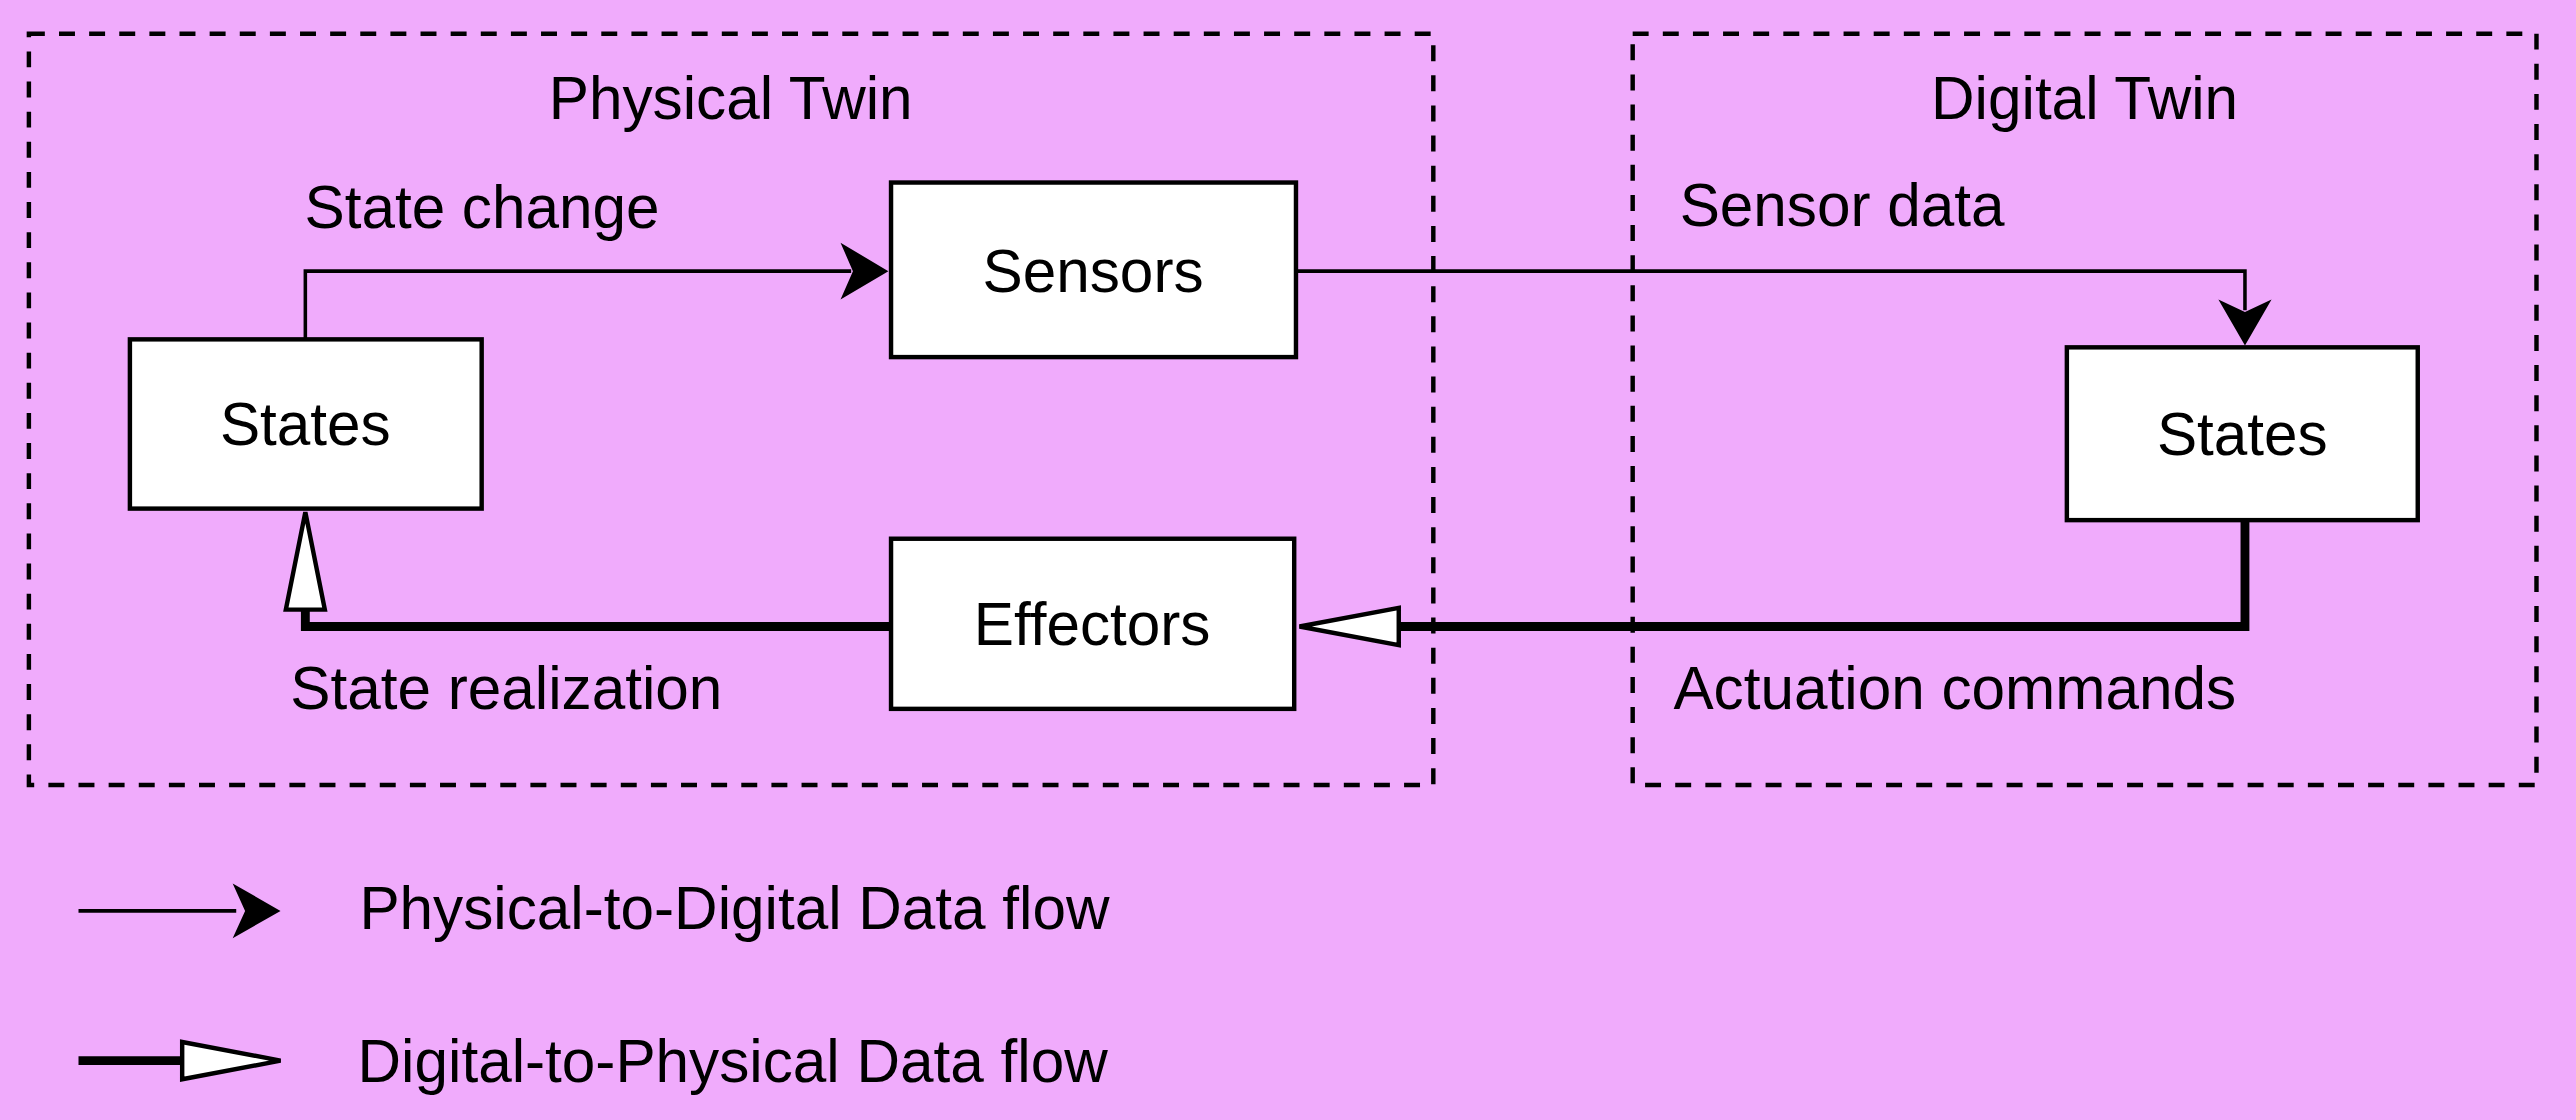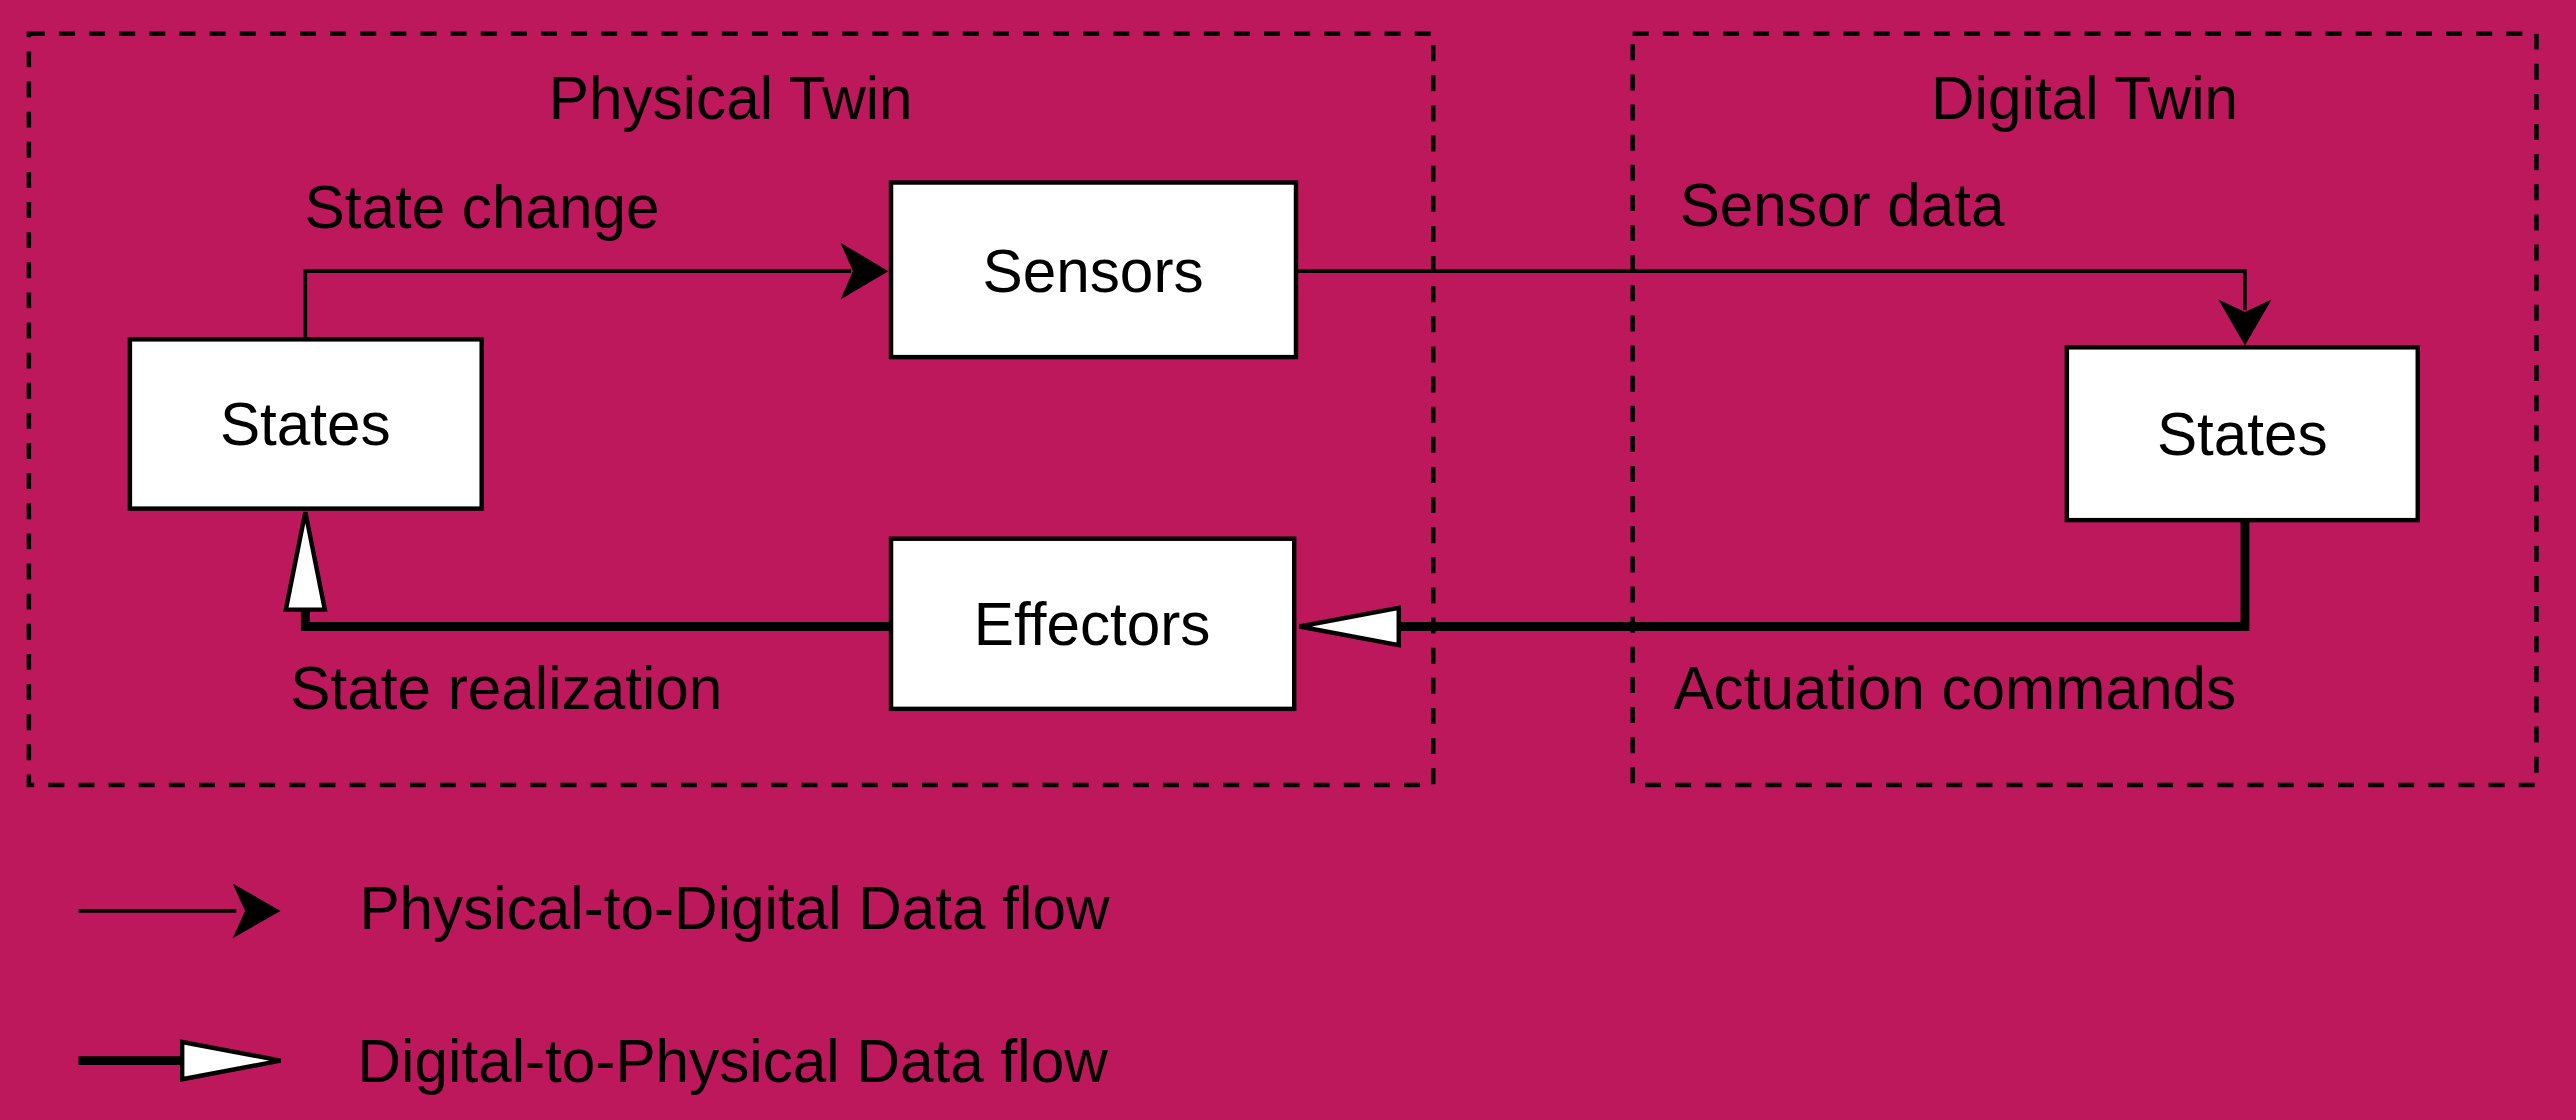--- a/index.html
+++ b/index.html
@@ -4,21 +4,21 @@
 <style>
   html, body {
     margin: 0;
     padding: 0;
     background: #ffffff;
   }
   .canvas {
     position: relative;
     width: 2576px;
     height: 1120px;
-    background: #be185d;
+    background: #f0abfc;
     font-family: "Liberation Sans", sans-serif;
   }
   svg.diagram {
     position: absolute;
     left: 0;
     top: 0;
     width: 2576px;
     height: 1120px;
     display: block;
   }

